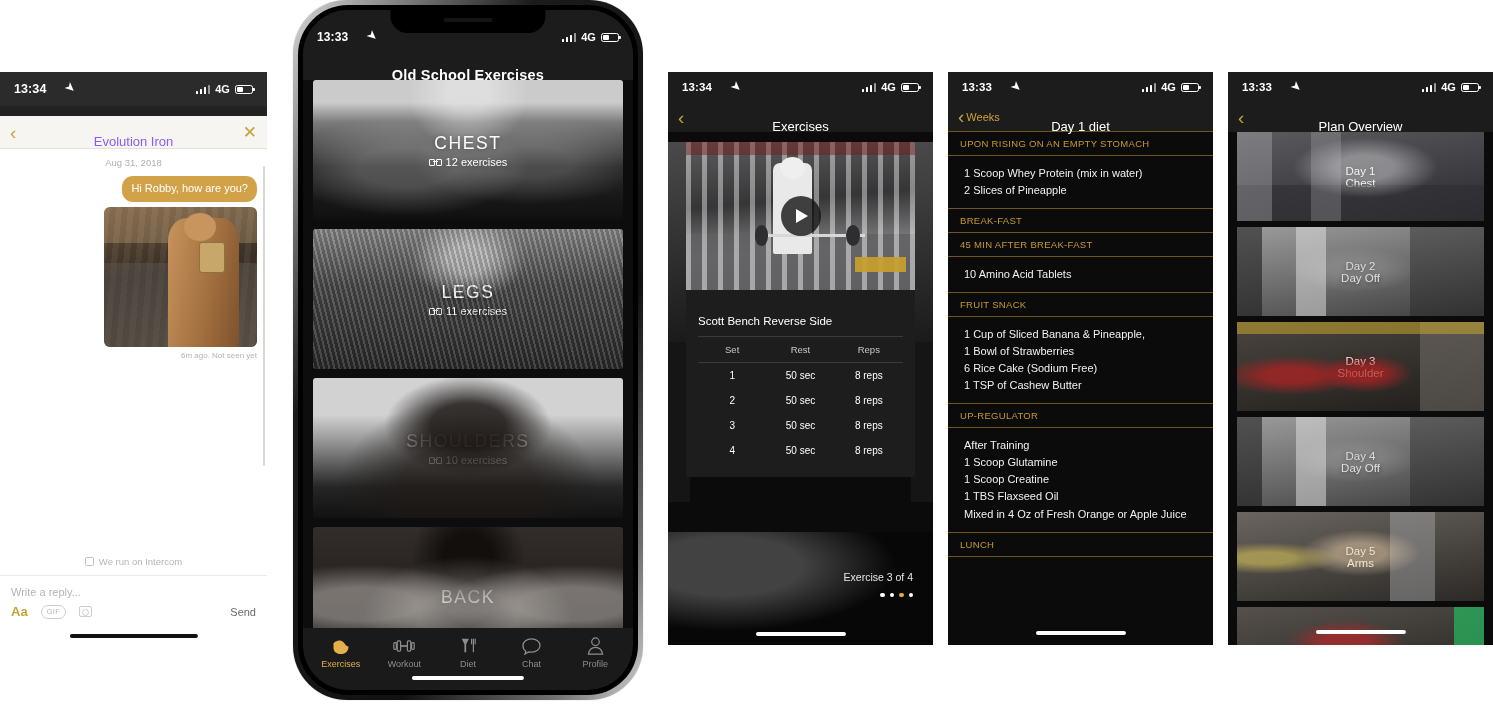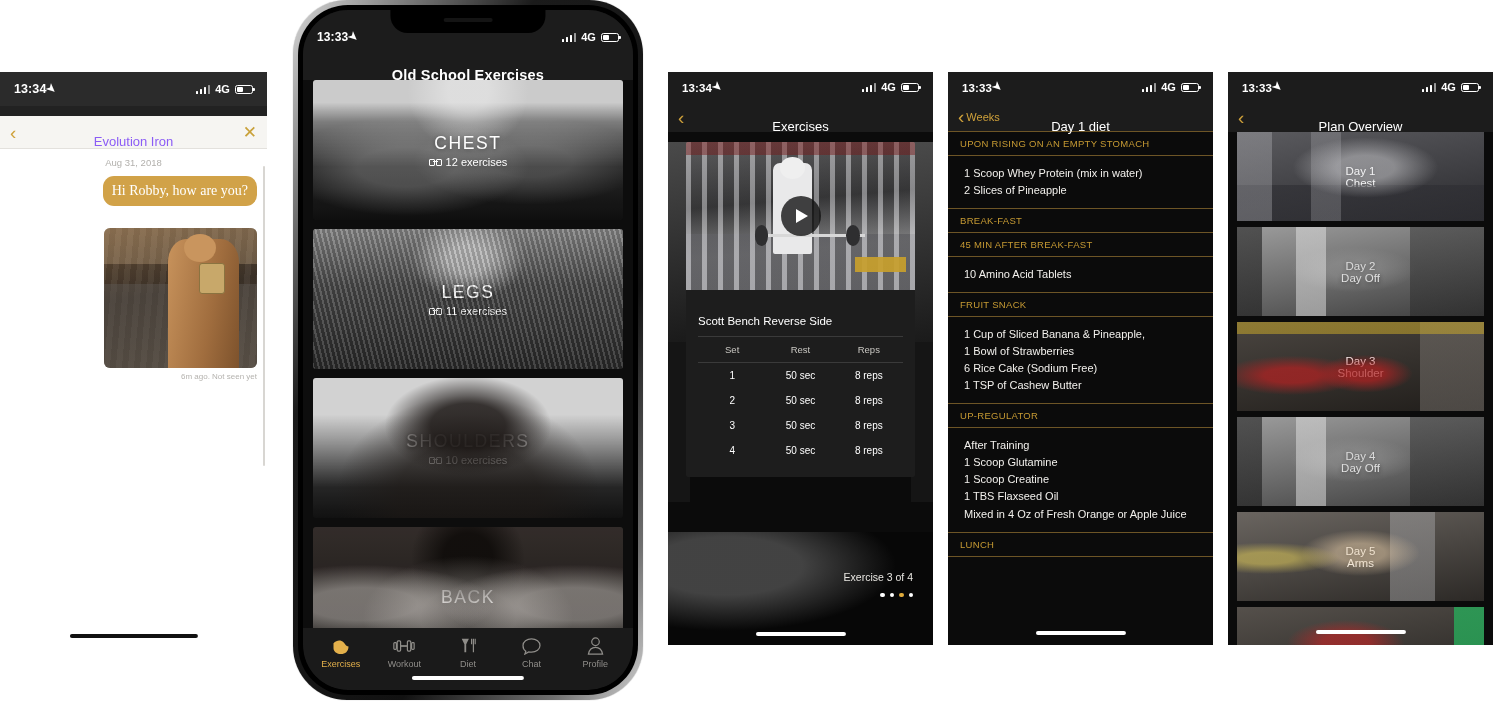--- a/index.html
+++ b/index.html
@@ -21,21 +21,21 @@
     height: 34px;
     background: #2b2b2b;
     display: flex; align-items: center;
     padding: 0 14px;
     color: #fff;
     font-size: 12.5px;
     font-weight: bold;
     letter-spacing: .1px;
   }
   .statusbar.dark { background:#1c1c1c; }
-  .sb-time { display:flex; align-items:flex-end; gap:0; }
+  .sb-time { display:flex; align-items:flex-start; gap:19px; }
   .sb-loc { font-size: 11px; transform: rotate(42deg) translateY(-1px); display:inline-block; }
   .sb-right { margin-left:auto; display:flex; align-items:center; gap:5px; font-size:11px; font-weight:bold;}
   .bars { display:flex; align-items:flex-end; gap:1.5px; height:9px; }
   .bars i { display:block; width:2.5px; background:#fff; border-radius:.5px; }
   .bars i:nth-child(1){height:3px}.bars i:nth-child(2){height:5px}
   .bars i:nth-child(3){height:7px}.bars i:nth-child(4){height:9px; background:#9a9a9a;}
   .batt { width:18px; height:9px; border:1.2px solid #fff; border-radius:2.5px; position:relative; padding:1px; }
   .batt::after{content:"";position:absolute;right:-3px;top:2.5px;width:1.6px;height:3px;background:#fff;border-radius:0 1px 1px 0;}
   .batt b{display:block;height:100%;width:42%;background:#fff;border-radius:1px;}
 
@@ -50,22 +50,22 @@
 
   
   #phone1 { left:0px; top:72px; width:267px; height:573px; background:#222; }
   #phone1 .chatwrap { background:#fff; position:absolute; top:44px; left:0; right:0; bottom:0; }
   #phone1 .navbar { background:#f6f5f2; color:#333; height:33px; border-bottom:1px solid #e3e1dd; }
   #phone1 .navbar .title { color:#8b5cf6; font-size:13px; }
   #phone1 .close { margin-left:auto; color:#c9a13a; font-size:17px; font-weight:300; }
   .chat-body { position:absolute; top:33px; left:0; right:0; bottom:95px; padding:8px 10px 0; }
   .chat-date { text-align:center; color:#b2b0ac; font-size:9.5px; margin-bottom:8px; }
   .bubble {
-    background:#d1a248; color:#fff; font-size:14px; line-height:1.45;
-    border-radius:11px; padding:5px 9px; max-width:68%; margin:0 0 22px auto; width:fit-content;font-family:Liberation Serif, serif;
+    background:#d1a248; color:#fff; font-size:11px; line-height:1.45;
+    border-radius:11px; padding:5px 9px; max-width:68%; margin:0 0 5px auto; width:fit-content;
   }
   .bubble.wide { max-width:73%; }
   .chat-photo { width:62%; margin-left:auto; height:140px; border-radius:6px; overflow:hidden; position:relative;
     background: linear-gradient(170deg,#6e5338,#3c3228 45%,#55483a); }
   .chat-photo .gymbg{position:absolute;inset:0;
     background:
       linear-gradient(180deg, rgba(210,180,140,.28) 0 26%, rgba(60,50,40,.1) 26% 40%, rgba(90,85,80,.5) 40% 100%),
       repeating-linear-gradient(95deg, rgba(255,255,255,.05) 0 6px, rgba(0,0,0,.05) 6px 12px);}
   .chat-photo .body{position:absolute;left:42%;top:8%;width:46%;height:92%;border-radius:26% 26% 0 0/18% 18% 0 0;
     background:linear-gradient(100deg,#c8935c,#a06d3e 60%,#7d522c);}
@@ -265,20 +265,33 @@
         <div class="bubble">Hi Robby, how are you?</div>
         <div class="chat-photo">
           <div class="gymbg"></div>
             <div class="body"></div>
             <div class="head"></div>
             <div class="phone"></div>
         </div>
         <div class="chat-meta">6m ago. Not seen yet</div>
       </div>
       <div class="p1scroll"></div>
+      <div class="intercom">
+        <div class="intercom-run">
+          <span class="ic-logo"></span>
+          <span>We run on Intercom</span>
+        </div>
+        <div class="reply-input">Write a reply...</div>
+        <div class="reply-tools">
+          <span class="tool-aa">Aa</span>
+          <span class="tool-gif">GIF</span>
+          <span class="tool-img"></span>
+          <span class="tool-send">Send</span>
+        </div>
+      </div>
       <div class="homebar"></div>
     </div>
   </div>
 
   <div id="frame2">
     <div class="inner">
       <div class="screen" id="phone2">
         <div class="notch">
             <div class="spk"></div>
           </div>

